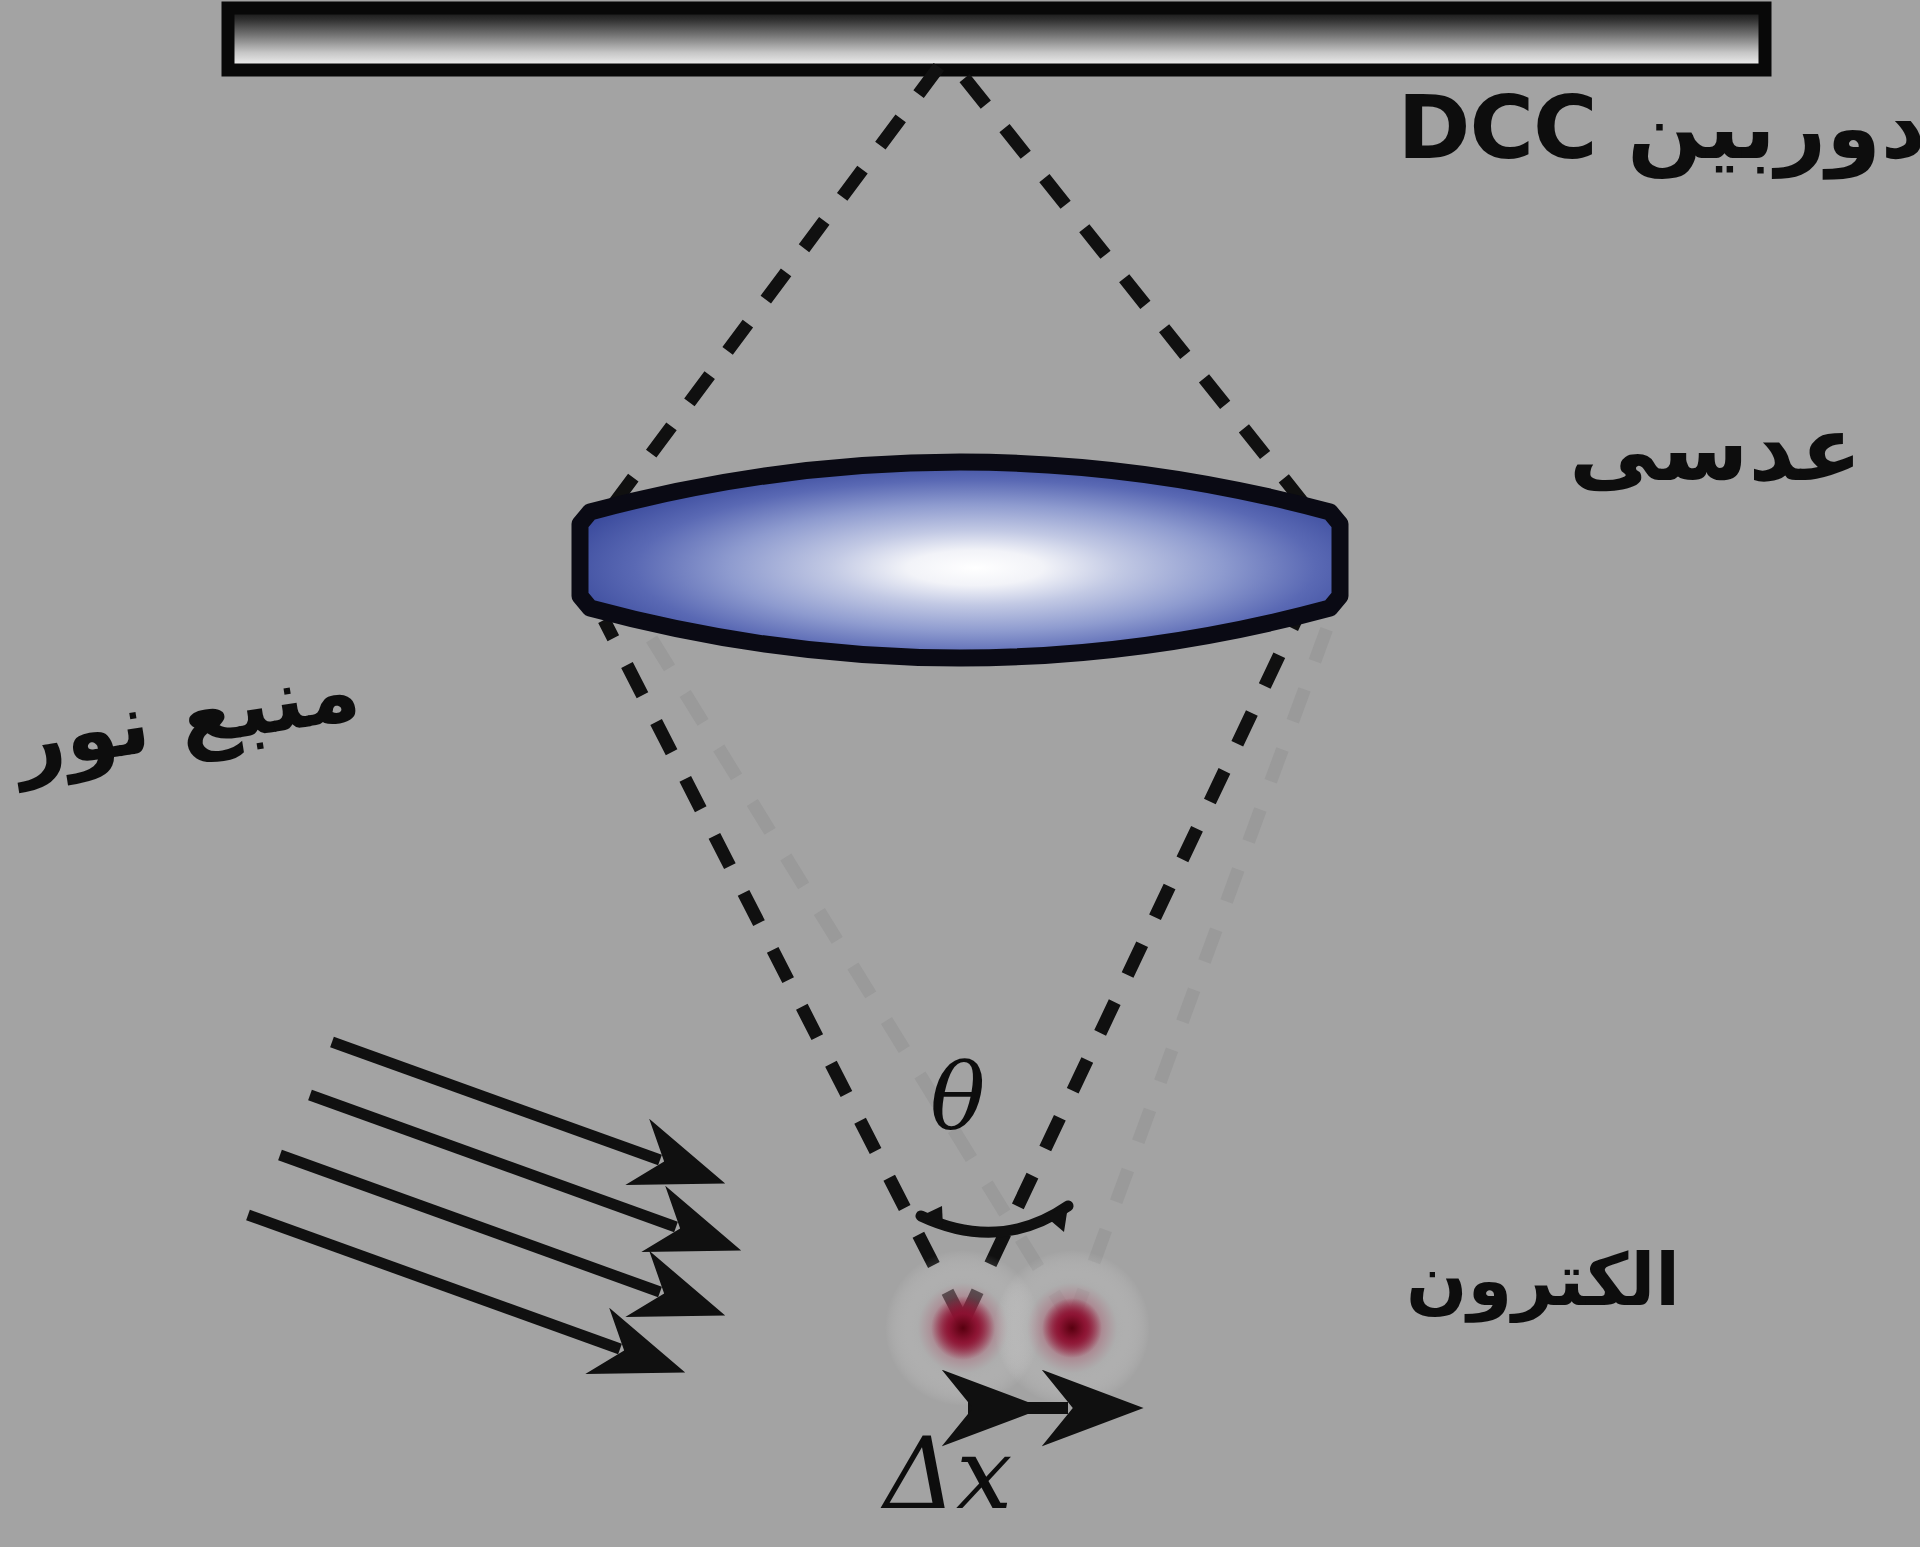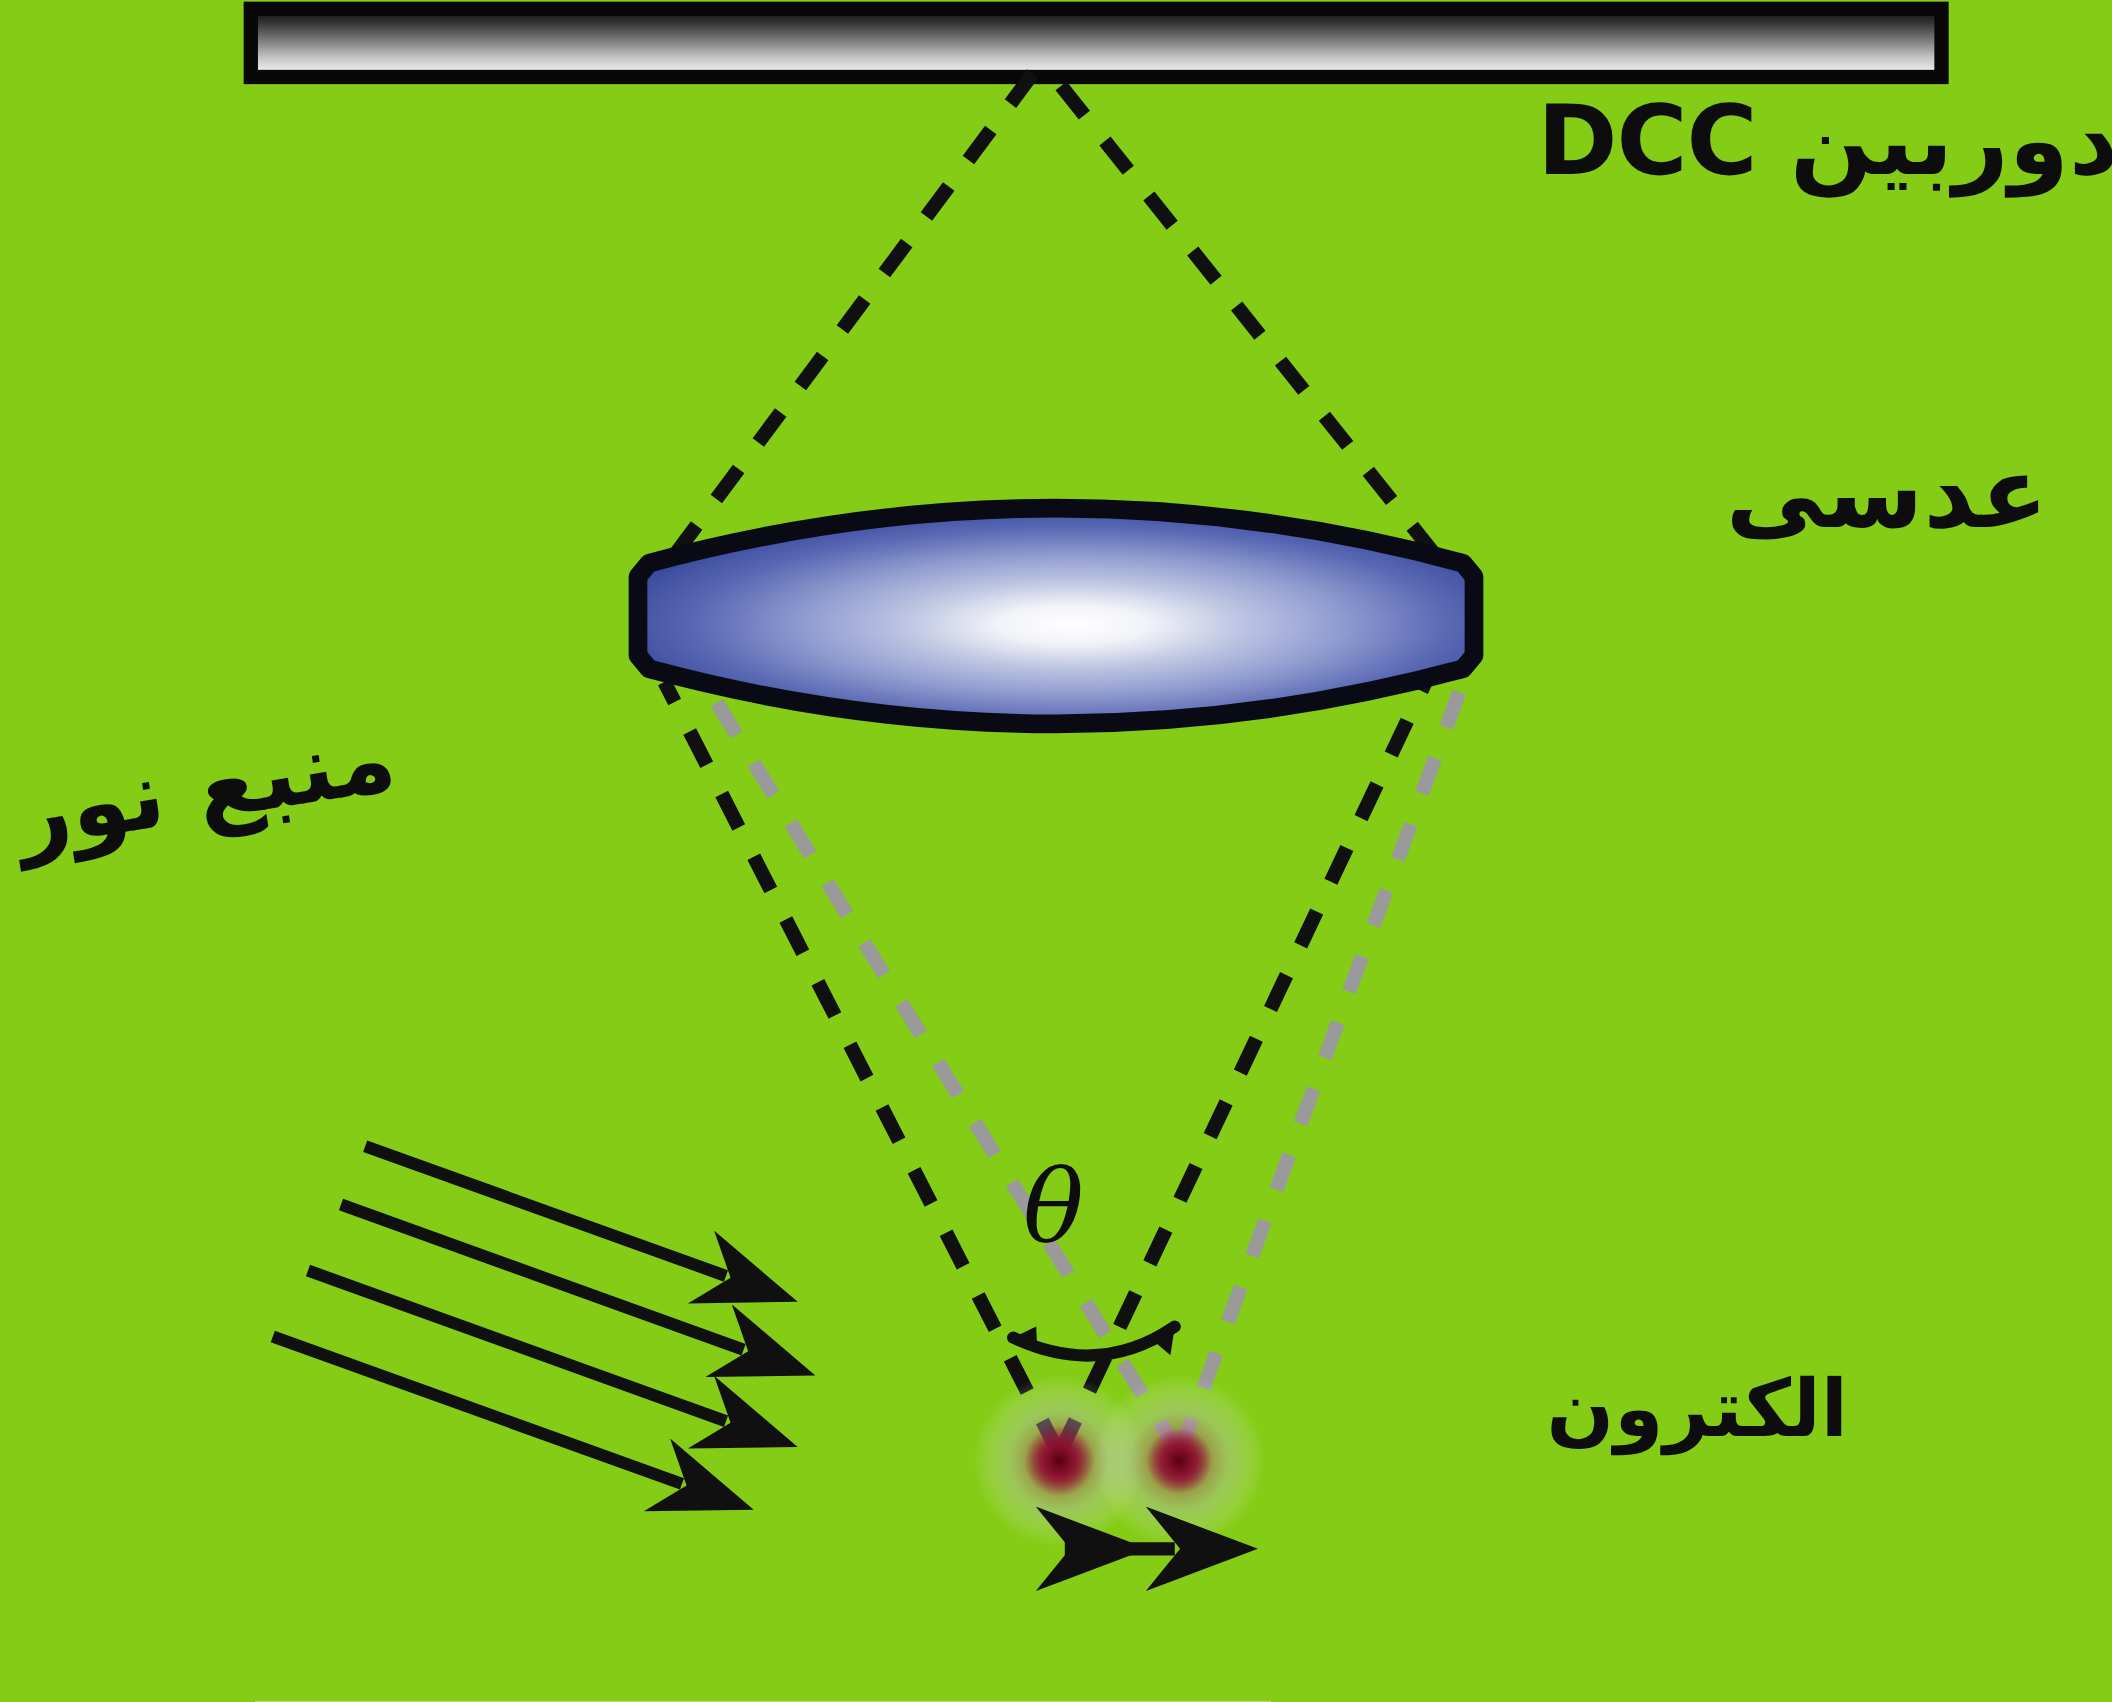--- a/index.html
+++ b/index.html
@@ -4,21 +4,21 @@
 <style>
   html, body {
     margin: 0;
     padding: 0;
     background: #ffffff;
   }
   #stage {
     position: relative;
     width: 1920px;
     height: 1547px;
-    background: #84cc16;
+    background: #a3a3a3;
     overflow: hidden;
     font-family: "Liberation Sans", sans-serif;
   }
   #scene {
     position: absolute;
     inset: 0;
     width: 1920px;
     height: 1547px;
   }
   .label {
@@ -183,14 +183,15 @@
   <div class="label fa-label" id="label-ccd">دوربین CCD</div>
 
   <div class="label fa-label" id="label-lens">عدسی</div>
 
   <div class="label fa-label" id="label-source">منبع نور</div>
 
   <div class="label fa-label" id="label-electron">الکترون</div>
 
   <div class="label" id="label-theta">θ</div>
 
+  <div class="label" id="label-dx">Δx</div>
 
 </div>
 
 </body></html>

